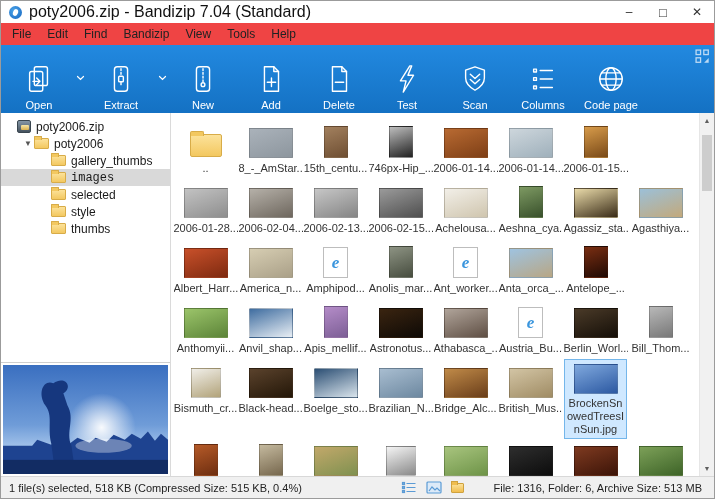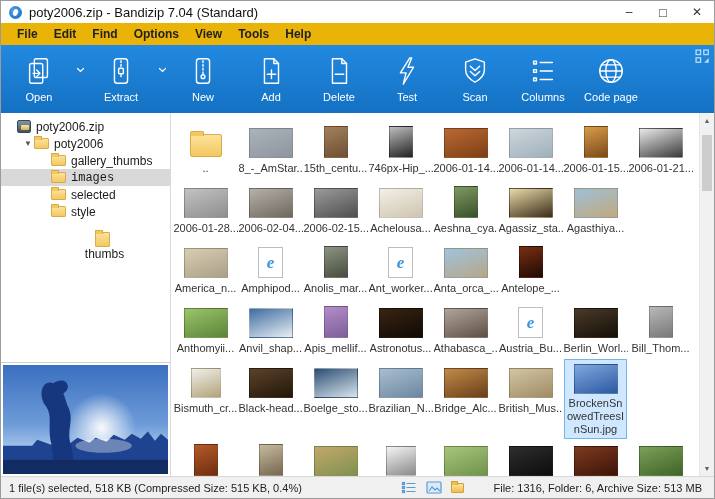--- a/index.html
+++ b/index.html
@@ -4,31 +4,31 @@
 <style>
   html,body{margin:0;padding:0;background:#e8e8e8;}
   body{width:715px;height:499px;overflow:hidden;font-family:"Liberation Sans",sans-serif;}
   *{box-sizing:border-box;}
   .window{width:715px;height:499px;background:#fff;border:1px solid #9b9b9b;display:flex;flex-direction:column;}
 
   
   .titlebar{height:22px;display:flex;align-items:center;background:#fff;flex:0 0 auto;}
   .appicon{width:13px;height:13px;border-radius:50%;background:radial-gradient(circle at 38% 35%,#4aa3e8,#1565c0);margin-left:8px;position:relative;}
   .appicon::after{content:"";position:absolute;left:4px;top:3px;width:5px;height:7px;border-radius:50%;background:#fff;transform:rotate(20deg);}
-  .title-text{font-size:13px;color:#111;margin-left:7px;}
+  .title-text{font-size:16px;color:#111;margin-left:7px;}
   .win-controls{margin-left:auto;display:flex;height:100%;}
   .winbtn{width:34px;height:100%;display:flex;align-items:center;justify-content:center;font-size:12px;color:#333;}
   .winbtn.max{font-size:13px;}
 
   
-  .menubar{height:22px;display:flex;align-items:center;background:#eab308;flex:0 0 auto;padding-left:8px;font-weight:bold;}
+  .menubar{height:22px;display:flex;align-items:center;background:#ef4444;flex:0 0 auto;padding-left:3px;}
   .menu-item{padding:0 8px;font-size:12px;color:#222;line-height:22px;}
 
   
-  .toolbar{height:68px;background:linear-gradient(#2289e0,#1471c3);display:flex;align-items:flex-start;padding:8px 0 0 4px;position:relative;flex:0 0 auto;}
+  .toolbar{height:68px;background:linear-gradient(#2289e0,#1471c3);display:flex;align-items:flex-start;padding:16px 0 0 4px;position:relative;flex:0 0 auto;}
   .tbtn{width:62px;margin:0 3px;display:flex;flex-direction:column;align-items:center;padding-top:3px;color:#fff;}
   .ticon{width:30px;height:30px;display:block;}
   .ticon svg{width:30px;height:30px;display:block;}
   .ticon svg *{stroke:#ffffff;fill:none;stroke-width:1.5;stroke-linecap:round;stroke-linejoin:round;}
   .tlabel{font-size:11px;margin-top:5px;white-space:nowrap;}
   .tchev{width:14px;margin-top:14px;display:flex;justify-content:center;}
   .tchev svg{width:9px;height:6px;}
   .tchev svg path{stroke:#fff;fill:none;stroke-width:1.6;stroke-linecap:round;}
   .tb-corner{position:absolute;right:4px;top:4px;width:15px;height:15px;opacity:.9;}
   .tb-corner svg rect{stroke:#cfe4f7;fill:none;stroke-width:1.2;}
@@ -97,21 +97,21 @@
       <div class="winbtn">–</div>
       <div class="winbtn max">□</div>
       <div class="winbtn">✕</div>
     </div>
   </div>
 
   <div class="menubar" id="menubar">
       <span class="menu-item">File</span>
       <span class="menu-item">Edit</span>
       <span class="menu-item">Find</span>
-      <span class="menu-item">Options</span>
+      <span class="menu-item">Bandizip</span>
       <span class="menu-item">View</span>
       <span class="menu-item">Tools</span>
       <span class="menu-item">Help</span>
     </div>
 
   <div class="toolbar" id="toolbar">
 
   <div class="tbtn">
         <span class="ticon">
           <svg viewBox="0 0 32 32">
@@ -247,21 +247,21 @@
           <div class="tree-row" style="padding-left: 38px;">
             <span class="expander"></span>
             <span class="fold"></span>
             <span>selected</span>
           </div>
           <div class="tree-row" style="padding-left: 38px;">
             <span class="expander"></span>
             <span class="fold"></span>
             <span>style</span>
           </div>
-          <div class="tree-row" style="padding-left: 38px; flex-direction: column;">
+          <div class="tree-row" style="padding-left: 38px;">
             <span class="expander"></span>
             <span class="fold"></span>
             <span>thumbs</span>
           </div>
         </div>
       <div class="preview">
         <svg viewBox="0 0 164 108" preserveAspectRatio="none">
           <defs>
             <linearGradient id="sky" x1="0" y1="0" x2="0" y2="1">
               <stop offset="0" stop-color="#3a6fc0"></stop>
@@ -307,35 +307,35 @@
               <div class="glabel">2006-01-14...</div>
             </div>
             <div class="gcell">
               <div class="thumb t-l" style="background: linear-gradient(160deg, rgb(205, 214, 220), rgb(159, 176, 187));"></div>
               <div class="glabel">2006-01-14...</div>
             </div>
             <div class="gcell">
               <div class="thumb t-p" style="background: linear-gradient(160deg, rgb(215, 155, 74), rgb(122, 74, 24));"></div>
               <div class="glabel">2006-01-15...</div>
             </div>
-            <div class="gcell">
-              <div class="thumb t-l" style="background: linear-gradient(160deg, rgb(232, 232, 232), rgb(58, 58, 58));"></div>
-              <div class="glabel">2006-01-21...</div>
-            </div>
           </div>
           <div class="grow">
             <div class="gcell">
               <div class="thumb t-l" style="background: linear-gradient(160deg, rgb(194, 194, 194), rgb(142, 142, 142));"></div>
               <div class="glabel">2006-01-28...</div>
             </div>
             <div class="gcell">
               <div class="thumb t-l" style="background: linear-gradient(160deg, rgb(181, 176, 168), rgb(110, 103, 94));"></div>
               <div class="glabel">2006-02-04...</div>
             </div>
             <div class="gcell">
+              <div class="thumb t-l" style="background: linear-gradient(160deg, rgb(198, 198, 198), rgb(133, 133, 133));"></div>
+              <div class="glabel">2006-02-13...</div>
+            </div>
+            <div class="gcell">
               <div class="thumb t-l" style="background: linear-gradient(160deg, rgb(154, 154, 154), rgb(79, 79, 79));"></div>
               <div class="glabel">2006-02-15...</div>
             </div>
             <div class="gcell">
               <div class="thumb t-l" style="background: linear-gradient(160deg, rgb(242, 239, 232), rgb(207, 197, 174));"></div>
               <div class="glabel">Achelousa...</div>
             </div>
             <div class="gcell">
               <div class="thumb t-p" style="background: linear-gradient(160deg, rgb(125, 153, 98), rgb(57, 81, 44));"></div>
               <div class="glabel">Aeshna_cya...</div>
@@ -343,20 +343,24 @@
             <div class="gcell">
               <div class="thumb t-l" style="background: linear-gradient(160deg, rgb(232, 217, 168), rgb(58, 44, 24));"></div>
               <div class="glabel">Agassiz_sta...</div>
             </div>
             <div class="gcell">
               <div class="thumb t-l" style="background: linear-gradient(160deg, rgb(156, 192, 216), rgb(195, 169, 123));"></div>
               <div class="glabel">Agasthiya...</div>
             </div>
           </div>
           <div class="grow">
+            <div class="gcell">
+              <div class="thumb t-l" style="background: linear-gradient(160deg, rgb(200, 80, 42), rgb(126, 42, 16));"></div>
+              <div class="glabel">Albert_Harr...</div>
+            </div>
             <div class="gcell">
               <div class="thumb t-l" style="background: linear-gradient(160deg, rgb(214, 205, 178), rgb(170, 160, 136));"></div>
               <div class="glabel">America_n...</div>
             </div>
             <div class="gcell">
               <div class="thumb t-h">
                 <span>e</span>
               </div>
               <div class="glabel">Amphipod...</div>
             </div>

